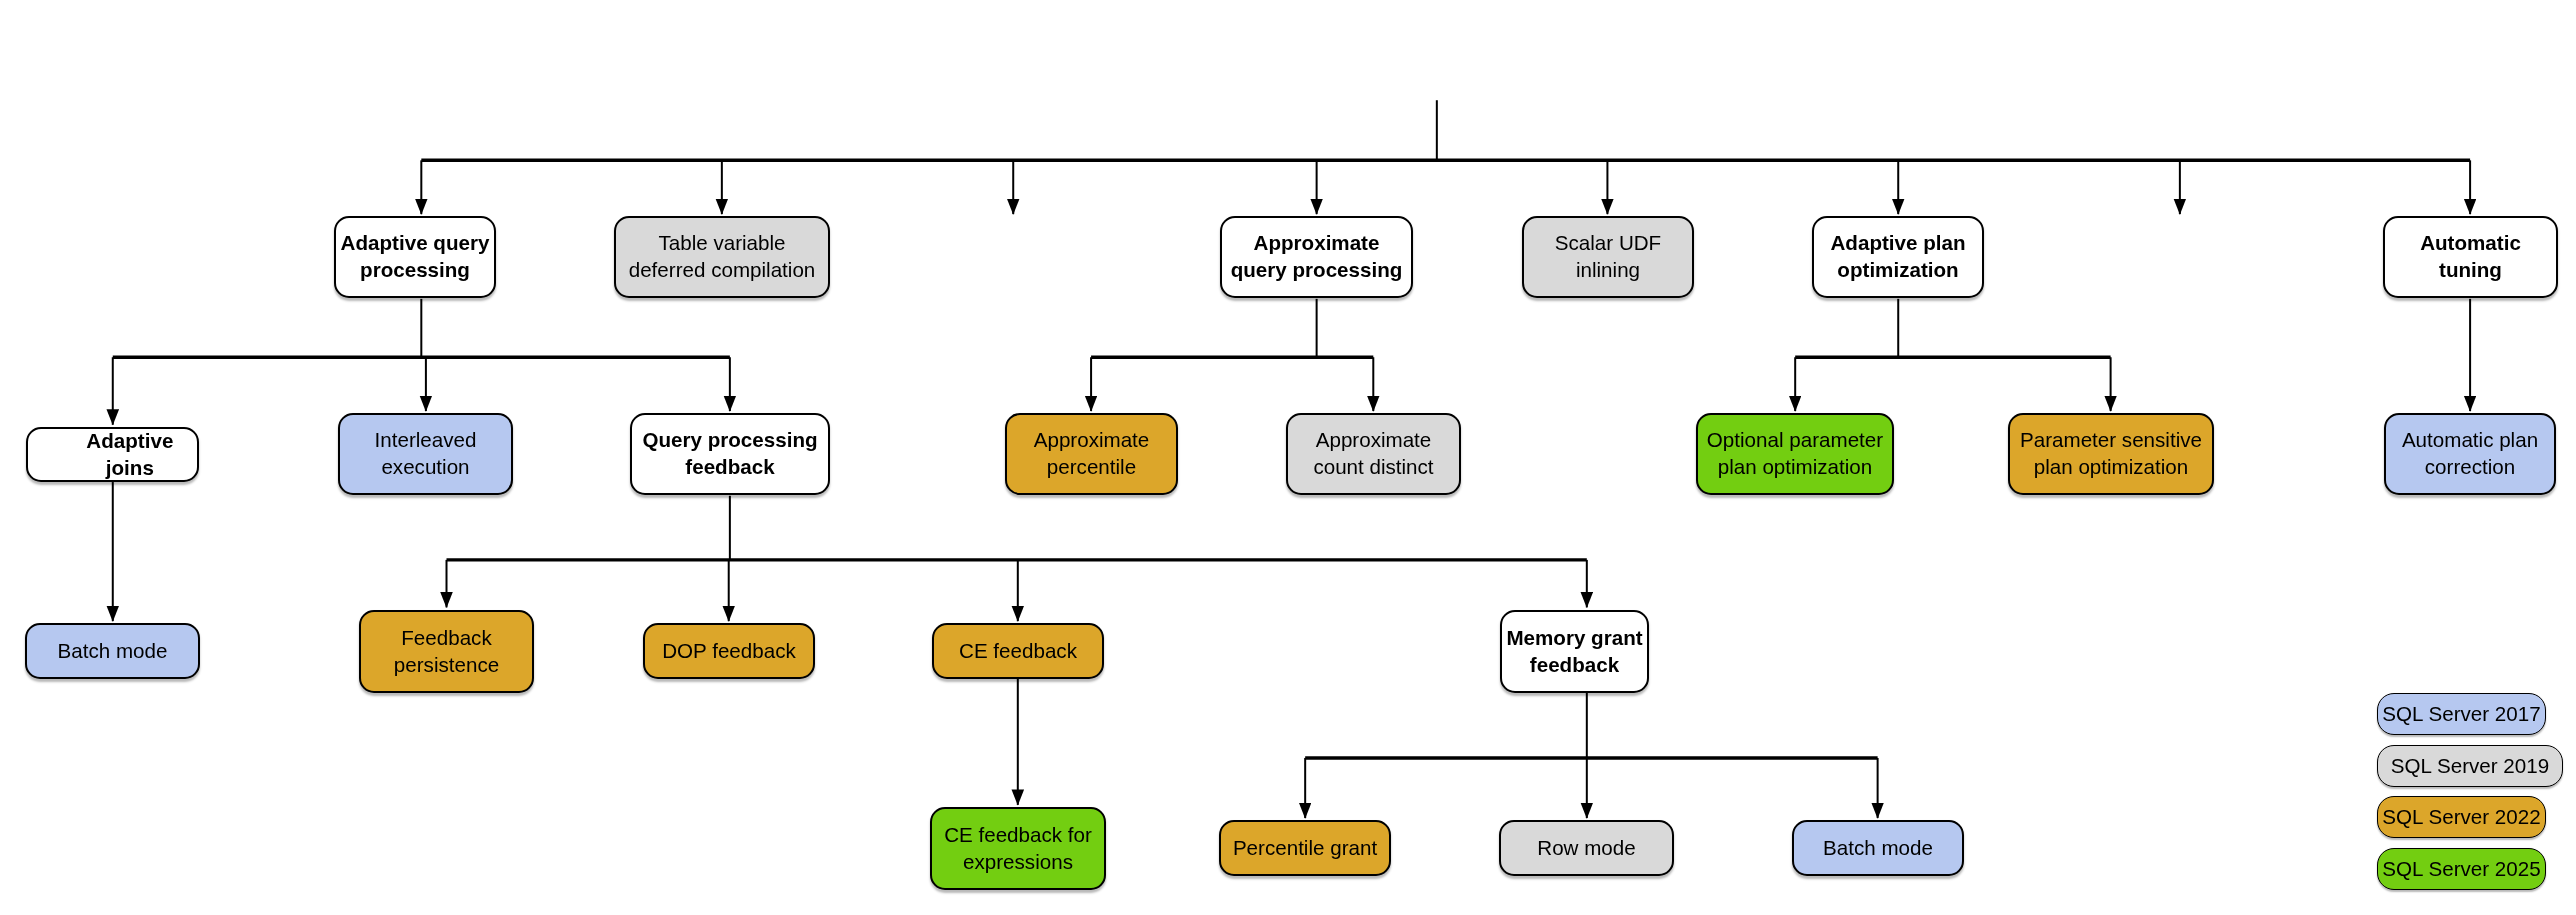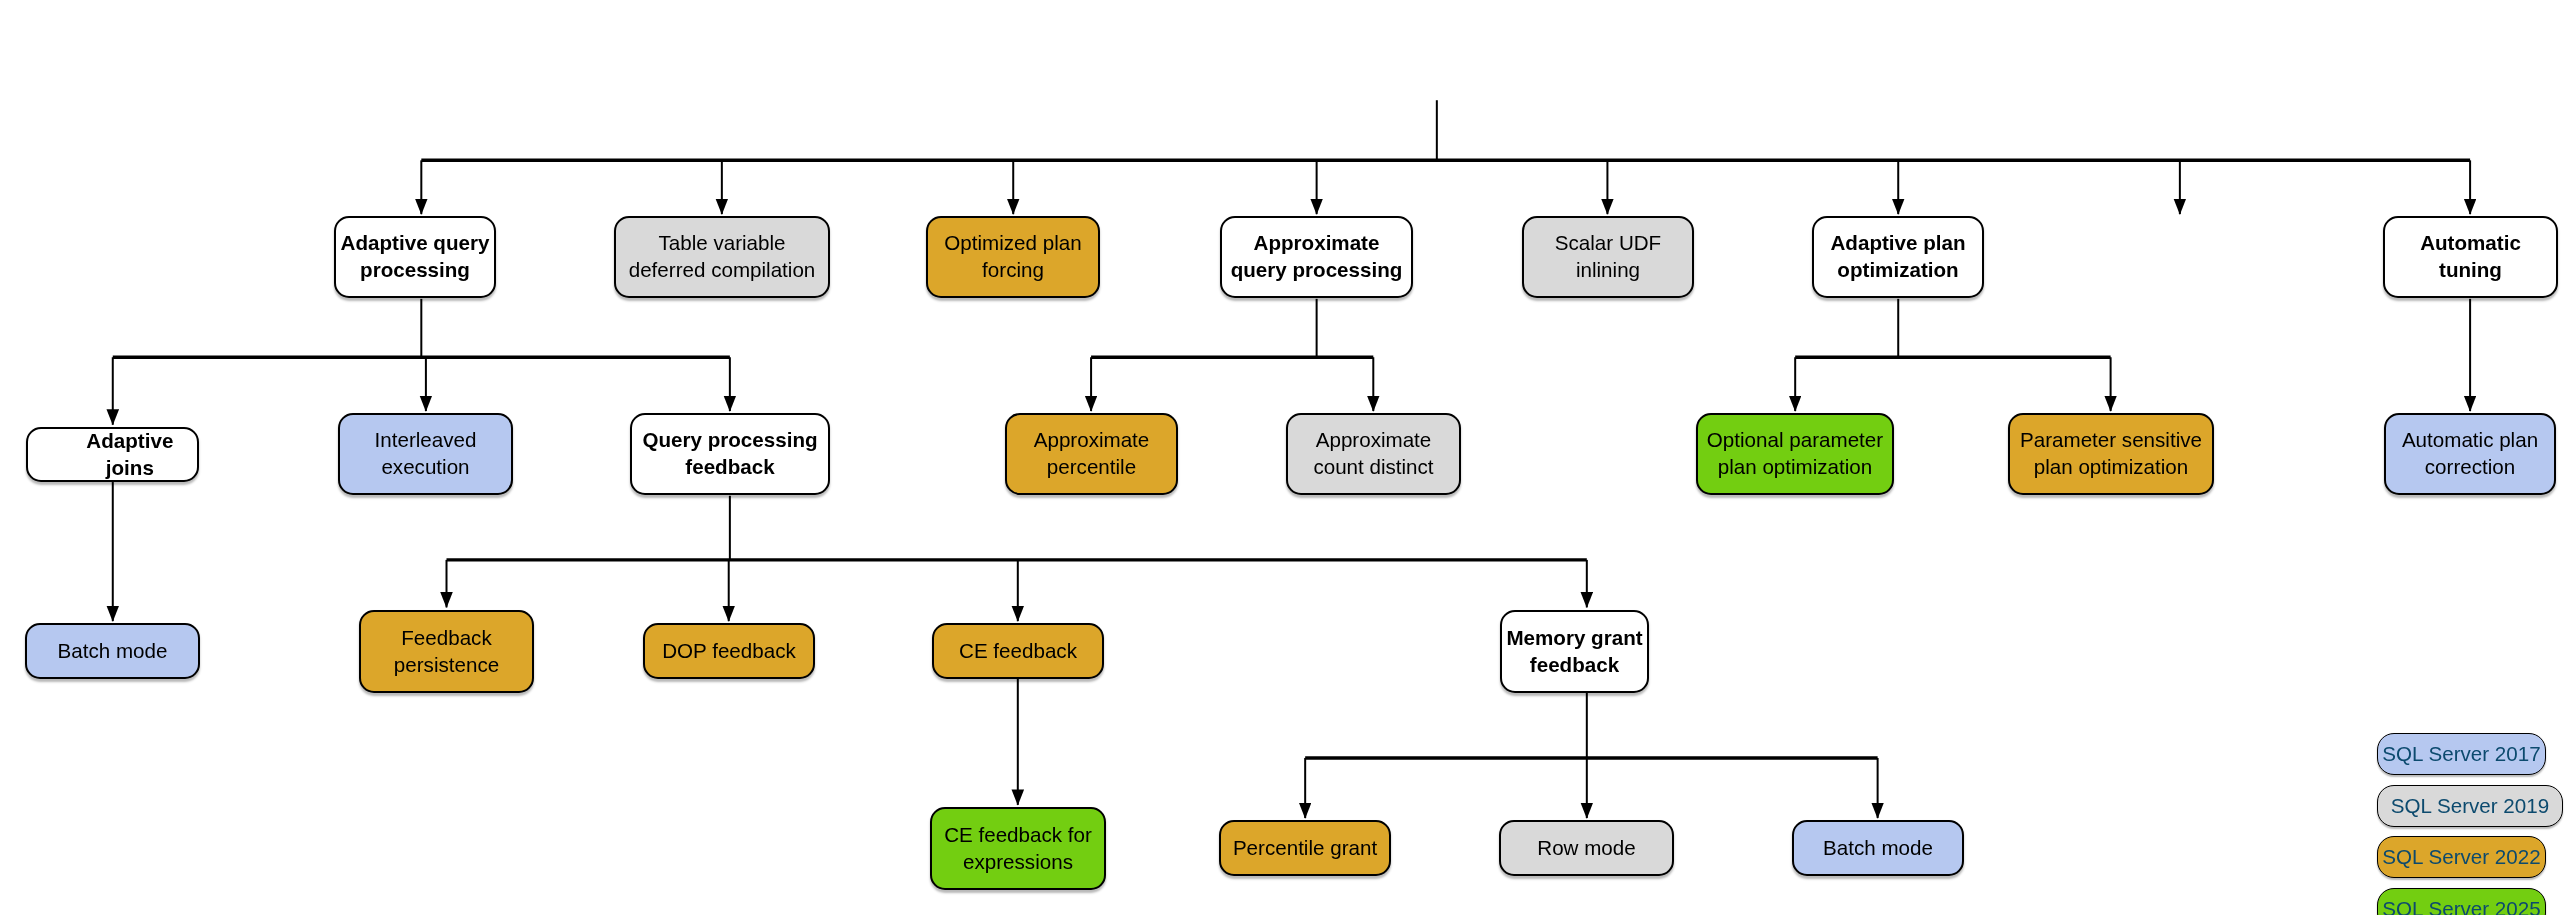--- a/index.html
+++ b/index.html
@@ -45,23 +45,22 @@
   .legend {
     position: absolute;
     box-sizing: border-box;
     display: flex;
     align-items: center;
     justify-content: center;
     text-align: center;
     border: 1.7px solid #000000;
     border-radius: 17px;
     font-size: 20.6px;
-    color: #0c4a6e;
+    color: #000000;
     box-shadow: 0 1.7px 1.7px rgba(0,0,0,0.28);
-    margin-top: 40px;
   }
   .wire { stroke: #000000; fill: none; }
   .v { stroke-width: 3.5; }
   .bus { stroke-width: 6; }
 </style>
 </head>
 <body>
 
 <div id="canvas">
 
@@ -115,21 +114,20 @@
     <line class="wire v" x1="2772" y1="1210" x2="2772" y2="1324"></line>
     <line class="wire bus" x1="2280" y1="1324" x2="3280" y2="1324"></line>
     <line class="wire v" x1="2280" y1="1324" x2="2280" y2="1429" marker-end="url(#ah)"></line>
     <line class="wire v" x1="2772" y1="1324" x2="2772" y2="1429" marker-end="url(#ah)"></line>
     <line class="wire v" x1="3280" y1="1324" x2="3280" y2="1429" marker-end="url(#ah)"></line>
   </svg>
 
 
   <div class="node bold" style="left:334px;top:216px;width:162px;height:82px;">Adaptive query processing</div>
   <div class="node g19" style="left:614px;top:216px;width:216px;height:82px;">Table variable deferred compilation</div>
-  <div class="node o22" style="left:926px;top:216px;width:174px;height:82px;">Optimized plan forcing</div>
   <div class="node bold" style="left:1220px;top:216px;width:193px;height:82px;">Approximate query processing</div>
   <div class="node g19" style="left:1522px;top:216px;width:172px;height:82px;">Scalar UDF inlining</div>
   <div class="node bold" style="left:1812px;top:216px;width:172px;height:82px;">Adaptive plan optimization</div>
   <div class="node bold" style="left:2383px;top:216px;width:175px;height:82px;">Automatic tuning</div>
 
   <div class="node bold" style="left:26px;top:427px;width:173px;height:55px;padding-left:37px;">Adaptive joins</div>
   <div class="node b17" style="left:338px;top:413px;width:175px;height:82px;">Interleaved execution</div>
   <div class="node bold" style="left:630px;top:413px;width:200px;height:82px;">Query processing feedback</div>
   <div class="node o22" style="left:1005px;top:413px;width:173px;height:82px;">Approximate percentile</div>
   <div class="node g19" style="left:1286px;top:413px;width:175px;height:82px;">Approximate count distinct</div>

